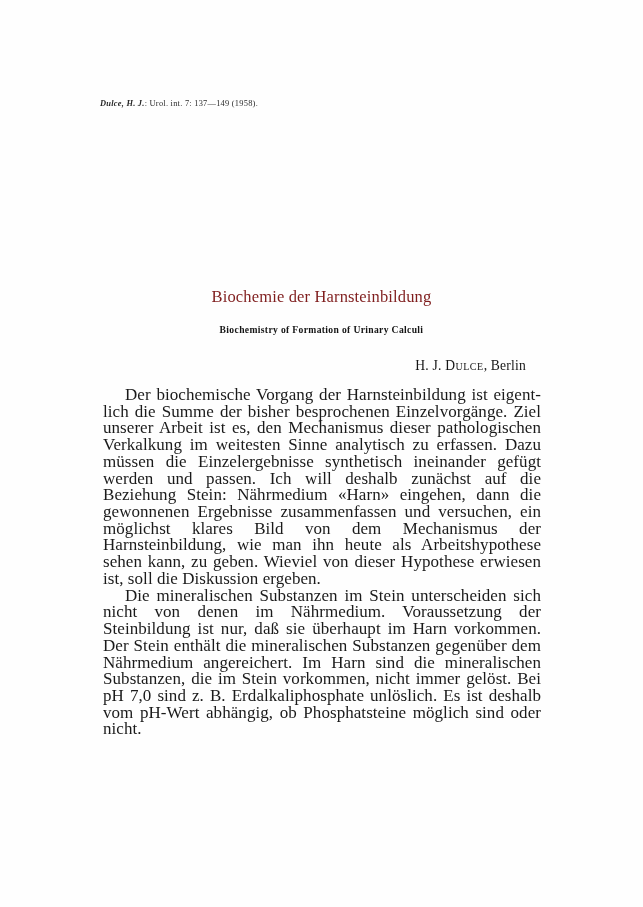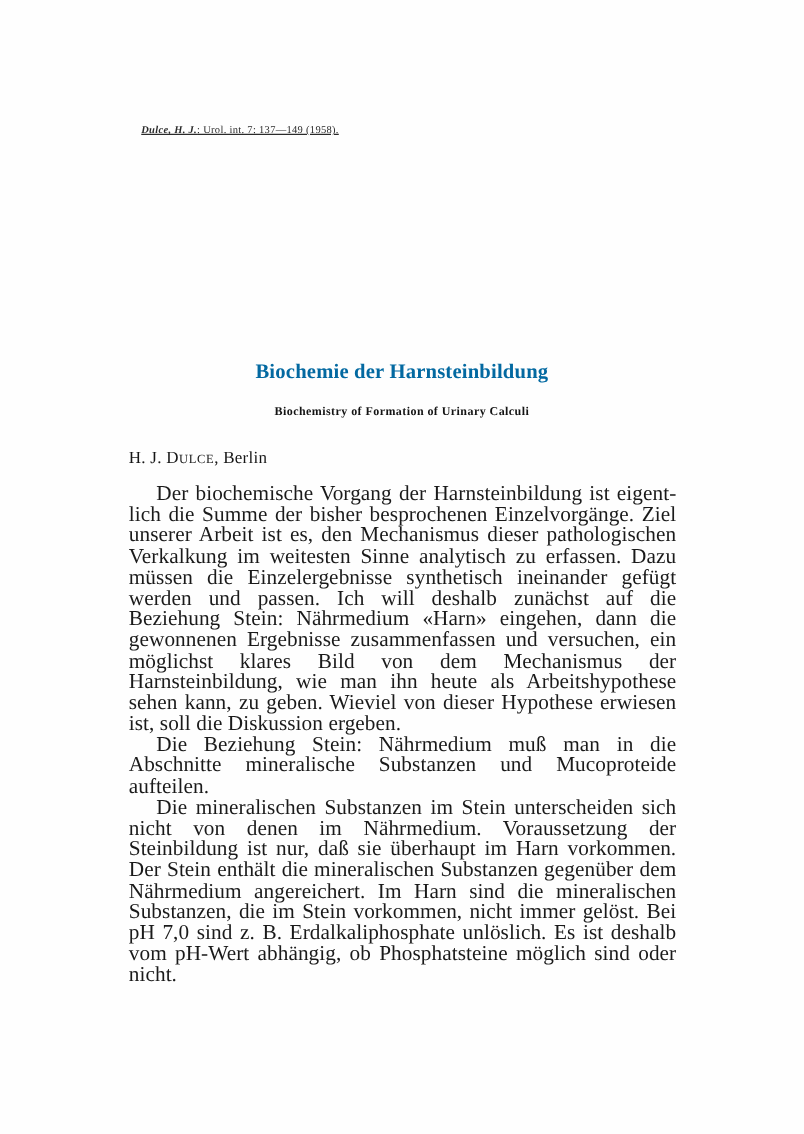--- a/index.html
+++ b/index.html
@@ -19,66 +19,65 @@
 
   .page {
     position: absolute;
     inset: 0;
     background: #fefefe;
   }
 
   
   .citation {
     position: absolute;
-    left: 113px;
+    left: 100px;
     top: 99px;
     font-size: 8.4px;
     letter-spacing: 0.25px;
     color: #2a2a2a;
     white-space: nowrap;
-    text-decoration: underline;
   }
   .citation .au {
     font-style: italic;
     font-weight: bold;
   }
 
   
   .titleblock {
     position: absolute;
     left: 103px;
     top: 288px;
     width: 437px;
     text-align: center;
   }
   .title-main {
     font-size: 16.5px;
-    font-weight: bold;
+    font-weight: normal;
     letter-spacing: 0.15px;
     line-height: 1.15;
-    color: #0369a1;
+    color: #7f1d1d;
   }
   .title-sub {
     font-size: 9.6px;
     font-weight: bold;
     letter-spacing: 0.35px;
     line-height: 1.32;
     color: #141414;
     margin-top: 17px;
   }
   .title-sub .sub2 {
     display: block;
   }
 
   .byline {
     position: absolute;
-    left: 103px;
+    left: 89px;
     top: 358px;
     width: 437px;
-    text-align: left;
+    text-align: right;
     font-size: 13.6px;
     letter-spacing: 0.2px;
     color: #151515;
   }
   .byline .smallcaps {
     font-variant: small-caps;
     letter-spacing: 0.5px;
   }
 
   
@@ -117,17 +116,16 @@
       <span>Biochemistry of Formation of Urinary Calculi</span>
     </div>
   </div>
 
   <div class="byline">
     <span>H. J. </span><span class="smallcaps">Dulce</span><span>, Berlin</span>
   </div>
 
   <div class="body">
     <p class="para">Der biochemische Vorgang der Harnsteinbildung ist eigent­lich die Summe der bisher besprochenen Einzelvorgänge. Ziel unse­rer Arbeit ist es, den Mechanismus dieser pathologischen Verkal­kung im weitesten Sinne analytisch zu erfassen. Dazu müssen die Einzelergebnisse synthetisch ineinander gefügt werden und passen. Ich will deshalb zunächst auf die Beziehung Stein: Nährmedium «Harn» eingehen, dann die gewonnenen Ergebnisse zusammen­fassen und versuchen, ein möglichst klares Bild von dem Mechanis­mus der Harnsteinbildung, wie man ihn heute als Arbeitshypothese sehen kann, zu geben. Wieviel von dieser Hypothese erwiesen ist, soll die Diskussion ergeben.</p>
-    <p class="para">Die Beziehung Stein: Nährmedium muß man in die Abschnitte mineralische Substanzen und Mucoproteide aufteilen.</p>
     <p class="para">Die mineralischen Substanzen im Stein unterscheiden sich nicht von denen im Nährmedium. Voraussetzung der Steinbildung ist nur, daß sie überhaupt im Harn vorkommen. Der Stein enthält die mineralischen Substanzen gegenüber dem Nährmedium ange­reichert. Im Harn sind die mineralischen Substanzen, die im Stein vorkommen, nicht immer gelöst. Bei pH 7,0 sind z. B. Erdalkali­phosphate unlöslich. Es ist deshalb vom pH-Wert abhängig, ob Phosphatsteine möglich sind oder nicht.</p>
   </div>
 
 </div>
 
 </body></html>

